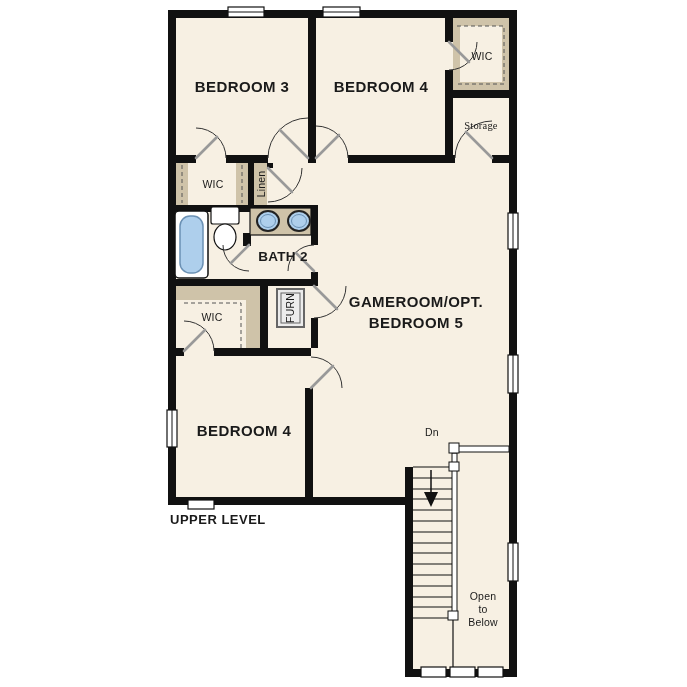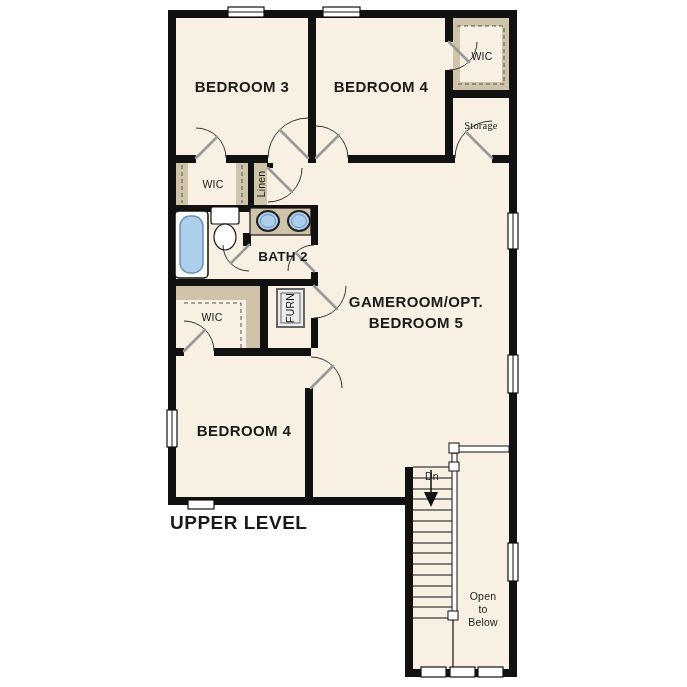--- a/index.html
+++ b/index.html
@@ -19,21 +19,21 @@
   .arc{fill:none;stroke:var(--arc);stroke-width:1;}
   .leaf{stroke:var(--door-leaf);stroke-width:2.6;stroke-linecap:round;}
   .thin{stroke:#111111;stroke-width:1.2;fill:none;}
   .rail{fill:#ffffff;stroke:#111111;stroke-width:1;}
   .lbl{position:absolute;transform:translate(-50%,-50%);color:var(--text);
        white-space:pre-line;text-align:center;line-height:1.4;}
   .room{font-weight:bold;font-size:15px;letter-spacing:.4px;}
   .small{font-size:10.5px;letter-spacing:.2px;}
   .bath{font-weight:bold;font-size:13.5px;letter-spacing:.3px;}
   .vert{transform:translate(-50%,-50%) rotate(-90deg);}
-  .title{position:absolute;color:var(--text);font-weight:bold;font-size:19px;letter-spacing:.5px;}
+  .title{position:absolute;color:var(--text);font-weight:bold;font-size:13px;letter-spacing:.5px;}
   .openb{line-height:1.25;margin-top:46px;}
 </style>
 </head>
 <body>
 
 <div id="plan">
   <svg width="687" height="687" viewBox="0 0 687 687">
 
     <g>
       <rect class="floor" x="176" y="18" width="333" height="479"></rect>
@@ -166,18 +166,18 @@
   <div class="lbl small" style="left:482px;top:56px;">WIC</div>
   <div class="lbl small" style="left:481px;top:126px;font-family:Liberation Serif, serif;">Storage</div>
   <div class="lbl small" style="left:213px;top:184px;">WIC</div>
   <div class="lbl small vert" style="left:261px;top:184px;">Linen</div>
   <div class="lbl bath" style="left:263px;top:257px;margin-left:20px;">BATH 2</div>
   <div class="lbl room" style="left:416px;top:312px;">GAMEROOM/OPT.
 BEDROOM 5</div>
   <div class="lbl small" style="left:212px;top:317px;">WIC</div>
   <div class="lbl small vert" style="left:290px;top:308px;">FURN</div>
   <div class="lbl room" style="left:244px;top:430px;">BEDROOM 4</div>
-  <div class="lbl small" style="left:432px;top:476px;text-align:center;">Dn</div>
+  <div class="lbl small" style="left:432px;top:432px;text-align:center;">Dn</div>
   <div class="lbl small openb" style="left:483px;top:564px;">Open
 to
 Below</div>
   <div class="title" style="left:170px;top:512px;">UPPER LEVEL</div>
 </div>
 
 </body></html>

